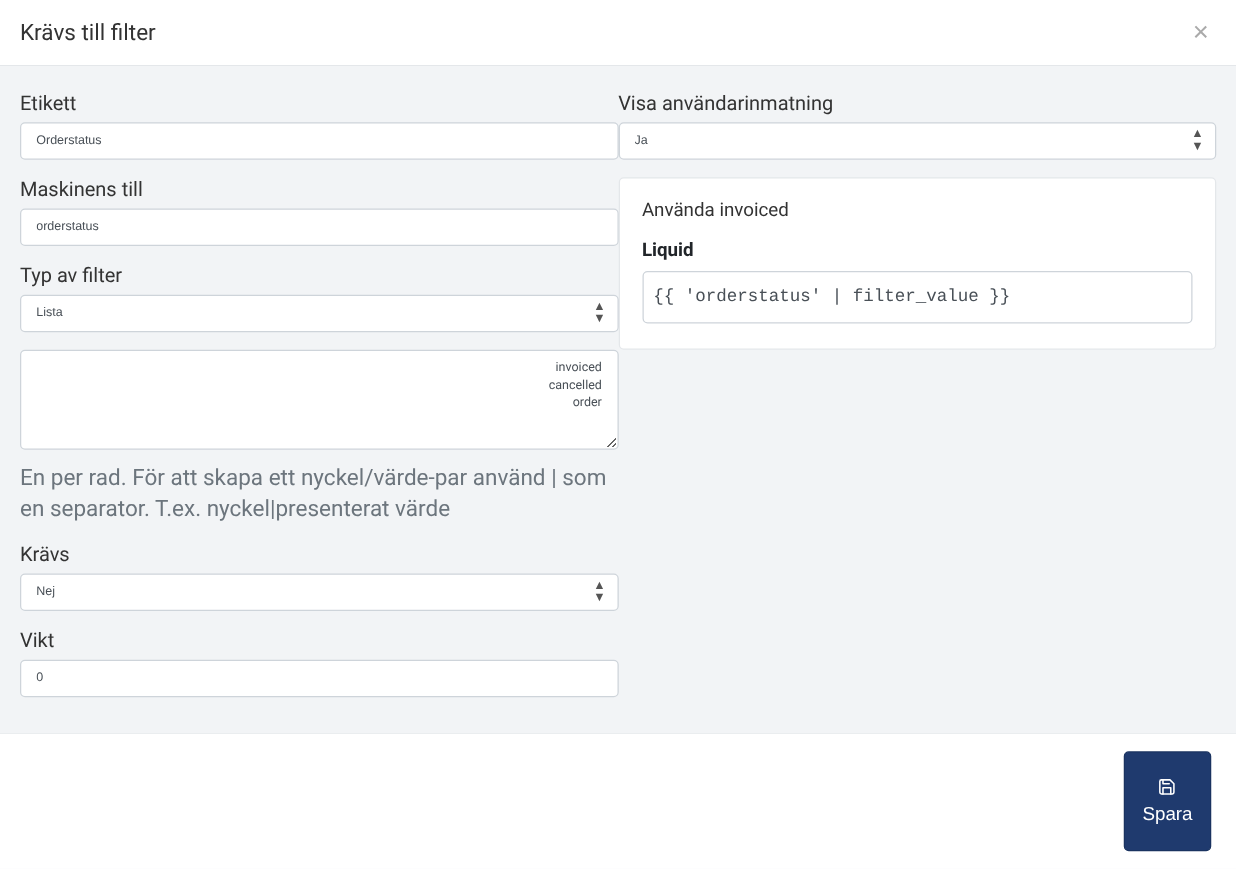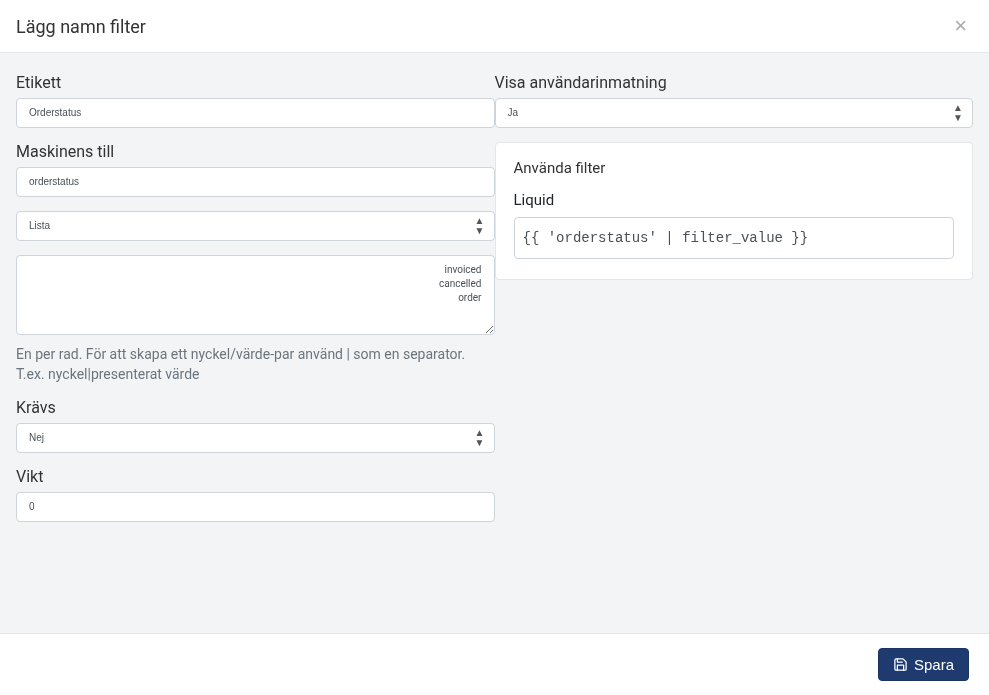--- a/index.html
+++ b/index.html
@@ -94,41 +94,41 @@
     transform: translateY(-50%);
     pointer-events: none;
     color: #555;
     font-size: 10px;
     line-height: 1;
     display: flex;
     flex-direction: column;
     gap: 0px;
   }
   .help-text {
-    font-size: 14px;
+    font-size: 18px;
     color: #6c757d;
     margin-top: 6px;
     line-height: 1.4;
   }
   .card {
     background: #fff;
     border: 1px solid #e4e7ea;
     border-radius: 4px;
     padding: 16px 18px 20px;
     margin-top: 14px;
   }
   .card-title {
     font-size: 15px;
     font-weight: 400;
     color: #333;
     margin-bottom: 14px;
   }
   .card-subtitle {
     font-size: 15px;
-    font-weight: 400;
+    font-weight: 700;
     color: #212529;
     margin-bottom: 8px;
   }
   .code-box {
     background: #fff;
     border: 1px solid #ced4da;
     border-radius: 4px;
     padding: 12px 8px;
     font-family: "SFMono-Regular", Consolas, "Liberation Mono", Menlo, monospace;
     font-size: 14px;
@@ -144,33 +144,34 @@
     background: #fff;
   }
   .btn-primary {
     display: inline-flex;
     align-items: center;
     gap: 6px;
     background: #1f3a6e;
     color: #fff;
     border: 1px solid #1a3360;
     border-radius: 4px;
-    padding: 7px 14px;
+    padding: 20px 14px;
     font-size: 15px;
     cursor: pointer;
+    flex-direction: column;
   }
   .btn-primary svg { width: 15px; height: 15px; }
 </style>
 </head>
 <body>
 
 <div class="modal">
 
   <div class="modal-header">
-    <div class="modal-title">Lägg namn filter</div>
+    <div class="modal-title">Krävs till filter</div>
     <button class="close-btn">
       <span>×</span>
     </button>
   </div>
 
   <div class="modal-body">
     <div class="row">
 
       <div class="col">
 
@@ -178,20 +179,21 @@
           <label class="form-label">Etikett</label>
           <input type="text" class="form-control" value="Orderstatus" style="">
         </div>
 
         <div class="form-group">
           <label class="form-label">Maskinens till</label>
           <input type="text" class="form-control" value="orderstatus" style="">
         </div>
 
         <div class="form-group">
+          <label class="form-label">Typ av filter</label>
           <div class="select-wrap">
             <select class="form-control">
               <option selected="">Lista</option>
             </select>
             <span class="select-caret">
               <span>▲</span>
                 <span>▼</span>
             </span>
           </div>
         </div>
@@ -232,21 +234,21 @@
               <option selected="">Ja</option>
             </select>
             <span class="select-caret">
               <span>▲</span>
                 <span>▼</span>
             </span>
           </div>
         </div>
 
         <div class="card">
-          <div class="card-title">Använda filter</div>
+          <div class="card-title">Använda invoiced</div>
           <div class="card-subtitle">Liquid</div>
           <div class="code-box">{{ 'orderstatus' | filter_value }}</div>
         </div>
 
       </div>
 
     </div>
   </div>
 
   <div class="modal-footer">

